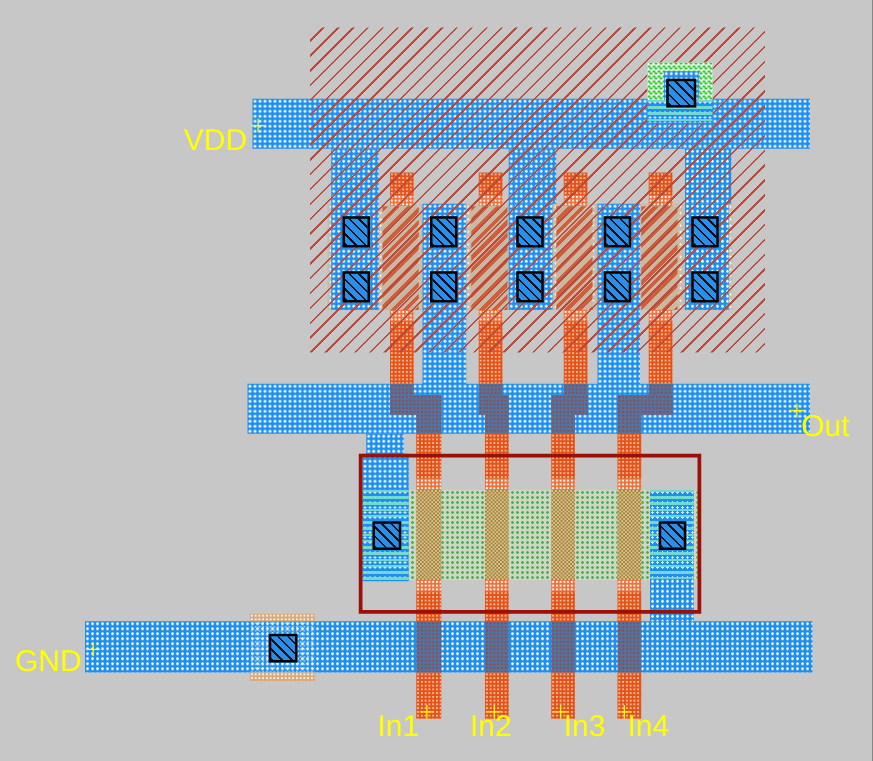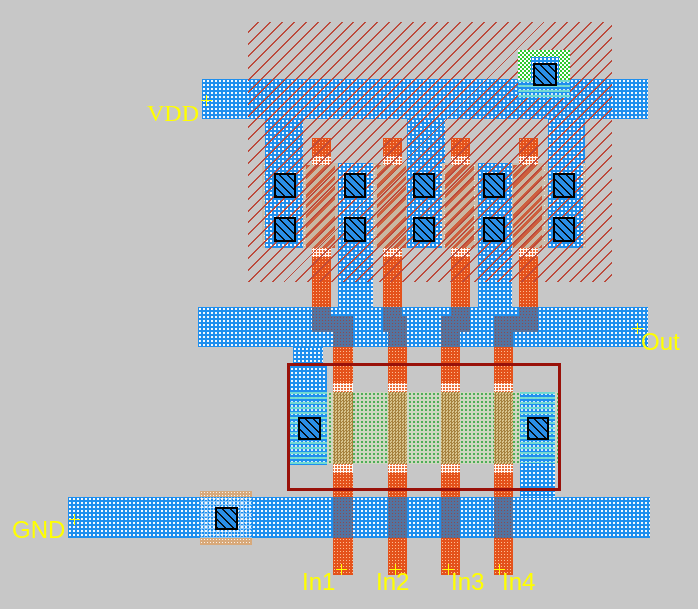--- a/index.html
+++ b/index.html
@@ -162,21 +162,21 @@
   <div class="rect contact" style="left:298px;top:417px;width:23px;height:23px;"></div>
   <div class="rect contact" style="left:527px;top:417px;width:22px;height:23px;"></div>
 
   <div class="rect tan" style="left:200px;top:491px;width:52px;height:6px;"></div>
   <div class="rect tan" style="left:200px;top:538px;width:52px;height:7px;"></div>
   <div class="rect halo" style="left:200px;top:497px;width:52px;height:41px;"></div>
   <div class="rect contact" style="left:215px;top:507px;width:23px;height:23px;"></div>
 
   <div class="rect redbox" style="left:287px;top:363px;width:274px;height:128px;"></div>
 
-  <div class="lbl" style="left:147px;top:101px;font-family:Liberation Serif, serif;">VDD</div>
+  <div class="lbl" style="left:147px;top:101px;">VDD</div>
   <div class="plus" style="left:201px;top:95px;"></div>
 
   <div class="lbl" style="left:12px;top:518px;">GND</div>
   <div class="plus" style="left:69px;top:514px;"></div>
 
   <div class="lbl" style="left:641px;top:330px;">Out</div>
   <div class="plus" style="left:632px;top:323px;"></div>
 
   <div class="lbl" style="left:302px;top:570px;">In1</div>
   <div class="plus" style="left:336px;top:564px;"></div>

